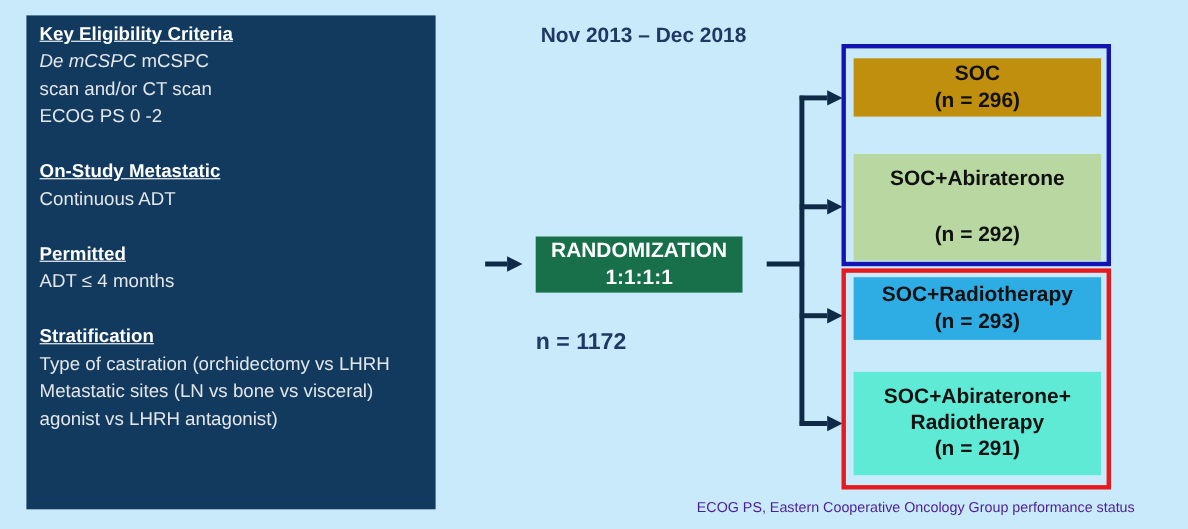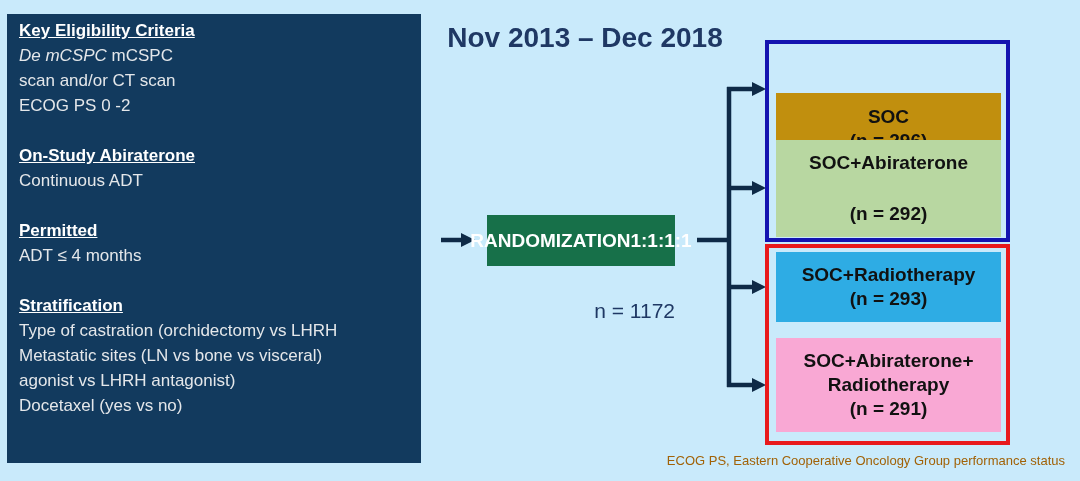--- a/index.html
+++ b/index.html
@@ -9,22 +9,22 @@
     position: relative;
     width: 1080px;
     height: 481px;
     background: #c9eafb;
     overflow: hidden;
   }
 
   
   .panel {
     position: absolute;
-    left: 7px; top: 14px;
-    width: 414px; height: 449px;
+    left: 24px; top: 14px;
+    width: 372px; height: 449px;
     box-sizing: border-box;
     background: #123a5e;
     color: #e4e7ea;
     padding: 4px 12px 0 12px;
     font-size: 17px;
     line-height: 25px;
     overflow: hidden;
   }
   .panel .heading {
     color: #ffffff;
@@ -33,45 +33,46 @@
   }
   .panel .spacer { height: 25px; }
   .panel .italic { font-style: italic; }
 
   
   .title {
     position: absolute;
     left: 430px; top: 22px;
     width: 310px;
     text-align: center;
-    font-size: 28px;
+    font-size: 19px;
     font-weight: bold;
     color: #1f3864;
   }
   .rand-box {
     position: absolute;
     left: 487px; top: 215px;
     width: 188px; height: 51px;
     background: #177049;
     color: #ffffff;
     font-weight: bold;
     font-size: 19px;
     line-height: 24px;
     display: flex;
+    flex-direction: column;
     align-items: center;
     justify-content: center;
     text-align: center;
   }
   .total-n {
     position: absolute;
     left: 487px; top: 299px;
     width: 188px;
-    text-align: right;
+    text-align: left;
     font-size: 21px;
-    font-weight: normal;
+    font-weight: bold;
     color: #1f3864;
   }
 
   
   .group { position: absolute; box-sizing: border-box; background: transparent; }
   .group-top    { left: 765px; top: 40px;  width: 245px; height: 202px; border: 4px solid #1414b0; }
   .group-bottom { left: 765px; top: 244px; width: 245px; height: 201px; border: 4px solid #e8191c; }
 
   
   .arm {
@@ -81,65 +82,64 @@
     display: flex;
     flex-direction: column;
     align-items: center;
     justify-content: center;
     text-align: center;
     font-weight: bold;
     font-size: 19px;
     line-height: 24px;
     color: #111111;
   }
-  .arm-1 { top: 53px;  height: 72px; background: #c18f0e; margin-top: 40px; }
+  .arm-1 { top: 53px;  height: 53px; background: #c18f0e; }
   .arm-2 { top: 140px; height: 97px; background: #b8d7a1; }
-  .arm-3 { top: 252px; height: 70px; background: #2eace4; }
+  .arm-3 { top: 252px; height: 57px; background: #2eace4; }
   .arm-4 { top: 338px; height: 94px; background: #f8f703; }
 
   .footnote {
     position: absolute;
     left: 600px; top: 453px;
     width: 465px;
-    text-align: right;
+    text-align: center;
     font-size: 13px;
-    color: #a16207;
+    color: #4c1d95;
   }
 
   svg.connectors {
     position: absolute;
     left: 0; top: 0;
     pointer-events: none;
   }
 </style>
 </head>
 <body>
 
 <div class="canvas" style="background-color: rgb(201, 234, 251);">
 
   <div class="panel" style="background-color: rgb(18, 58, 94);">
     <div class="heading">Key Eligibility Criteria</div>
     <div class="line"><span class="italic">De mCSPC</span><span> mCSPC</span></div>
     <div class="line">scan and/or CT scan</div>
     <div class="line">ECOG PS 0 -2</div>
     <div class="spacer"></div>
 
-    <div class="heading">On-Study Abiraterone</div>
+    <div class="heading">On-Study Metastatic</div>
     <div class="line">Continuous ADT</div>
     <div class="spacer"></div>
 
     <div class="heading">Permitted</div>
     <div class="line">ADT ≤ 4 months</div>
     <div class="spacer"></div>
 
     <div class="heading">Stratification</div>
     <div class="line">Type of castration (orchidectomy vs LHRH</div>
     <div class="line">Metastatic sites (LN vs bone vs visceral)</div>
     <div class="line">agonist vs LHRH antagonist)</div>
-    <div class="line">Docetaxel (yes vs no)</div>
   </div>
 
   <div class="title">Nov 2013 – Dec 2018</div>
 
   <svg class="connectors" width="1080" height="481" viewBox="0 0 1080 481">
 
     <line x1="441" y1="240" x2="461" y2="240" stroke-width="4.5" stroke="#0e2a47"></line>
     <polygon points="461,233 475,240 461,247" fill="#0e2a47"></polygon>
 
     <line x1="697" y1="240" x2="731" y2="240" stroke-width="4.5" stroke="#0e2a47"></line>
@@ -174,21 +174,21 @@
     <span>(n = 296)</span>
   </div>
   <div class="arm arm-2" style="background-color: rgb(184, 215, 161); gap: 27px;">
     <span>SOC+Abiraterone</span>
     <span>(n = 292)</span>
   </div>
   <div class="arm arm-3" style="background-color: rgb(46, 172, 228);">
     <span>SOC+Radiotherapy</span>
     <span>(n = 293)</span>
   </div>
-  <div class="arm arm-4" style="background-color: #f9a8d4;">
+  <div class="arm arm-4" style="background-color: #5eead4;">
     <span>SOC+Abiraterone+</span>
     <span>Radiotherapy</span>
     <span>(n = 291)</span>
   </div>
 
   <div class="footnote">ECOG PS, Eastern Cooperative Oncology Group performance status</div>
 
 </div>
 
 </body></html>

